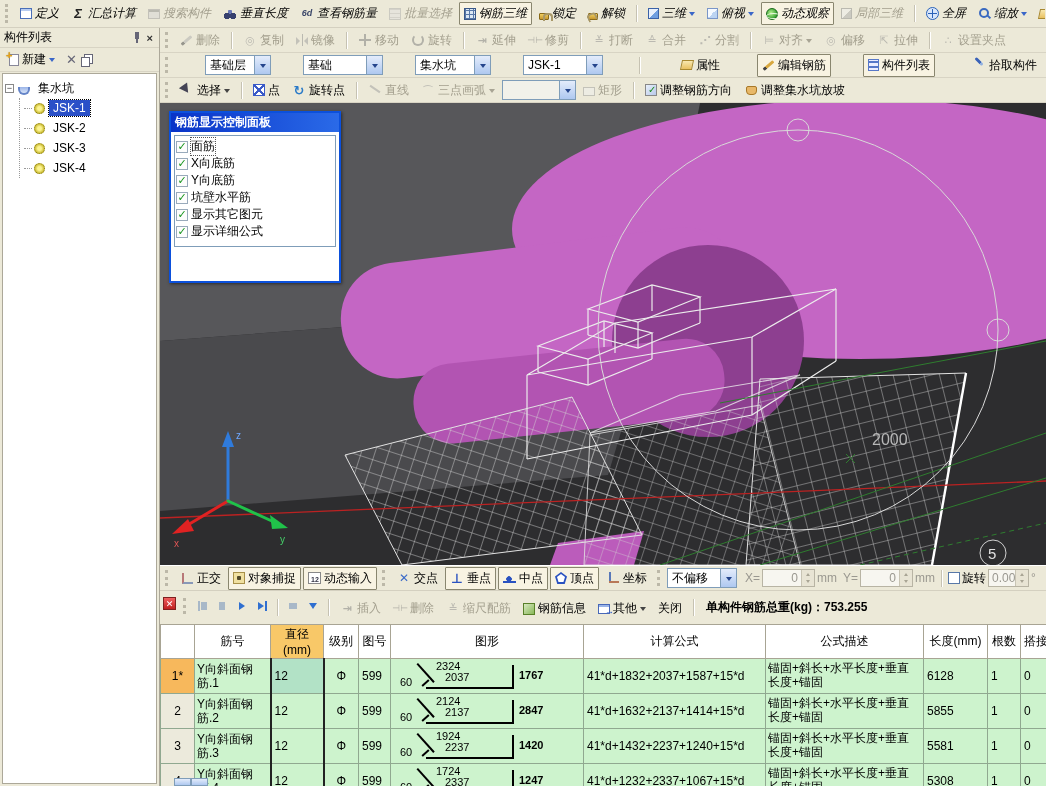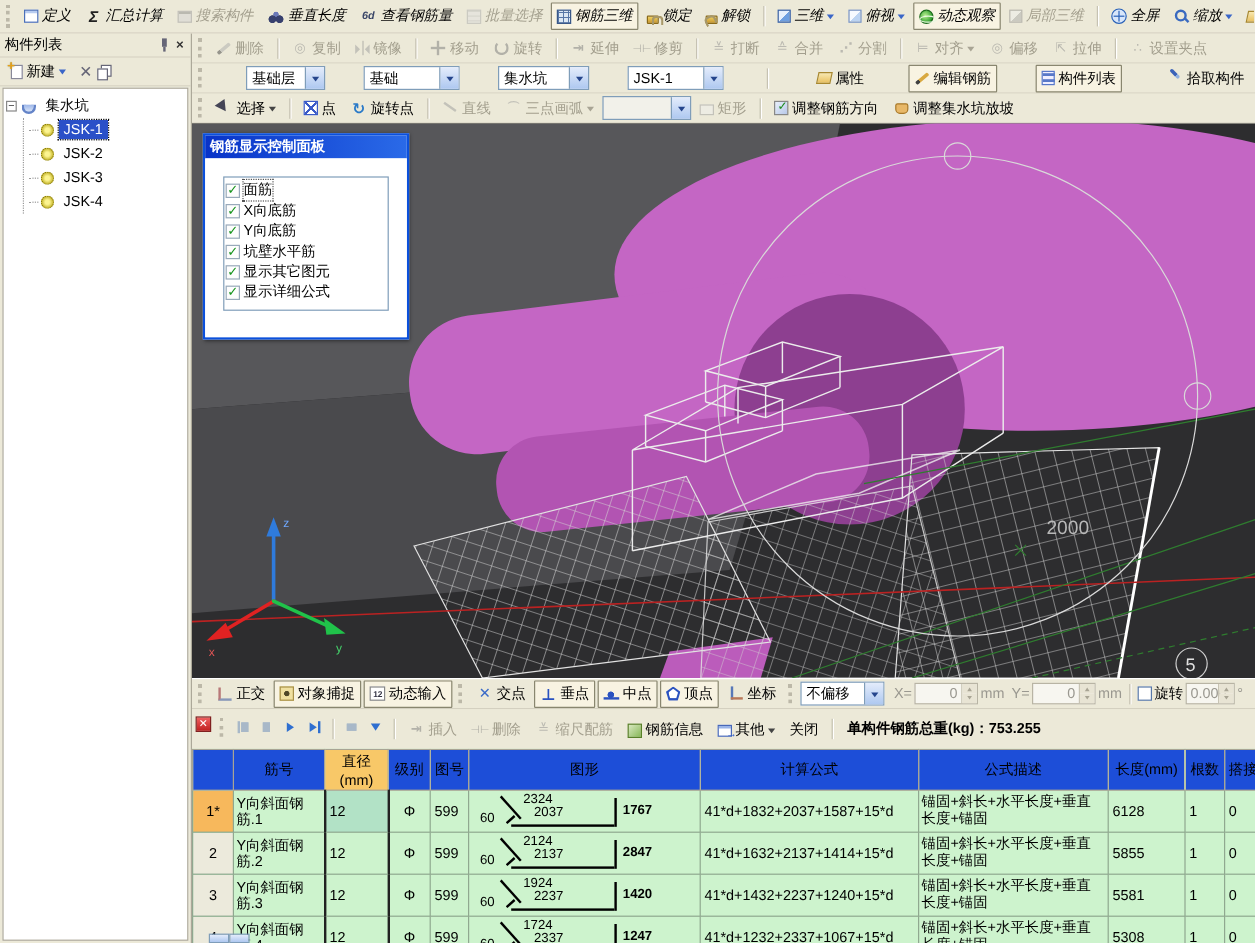--- a/index.html
+++ b/index.html
@@ -124,21 +124,21 @@
   .xpsel .val{padding:0 4px;min-width:48px;}
   .xpsel .btn{width:16px;height:18px;background:linear-gradient(#e4ecfb,#aec8f0);border-left:1px solid #7f9db9;display:flex;align-items:center;justify-content:center;}
   .xpsel .btn::before{content:"";border:3px solid transparent;border-top:4px solid #25458c;margin-top:4px;}
   .xpsel.dis{background:#f2f1ea;}
 
   
   .viewport{position:absolute;left:160px;top:103px;width:886px;height:462px;background:#2d2d2f;}
   .viewport svg{position:absolute;left:0;top:0;}
   .dlg{position:absolute;left:9px;top:8px;width:172px;height:172px;border:2px solid #0b50dc;background:#fff;box-shadow:1px 1px 3px rgba(0,0,0,.5);}
   .dlg-title{height:19px;background:linear-gradient(90deg,#0833c8,#2a6ae8);color:#fff;font-weight:bold;font-size:12px;display:flex;align-items:center;padding:0 4px;}
-  .dlg-body{position:absolute;inset:19px 0 0 0;background:#fff;padding:15px;}
+  .dlg-body{position:absolute;inset:19px 0 0 0;background:#fff;padding:3px;}
   .dlg-list{border:1px solid #7f9db9;height:112px;padding:2px 1px;overflow:hidden;}
   .opt{display:flex;align-items:center;gap:3px;height:17px;font-size:12px;}
   .opt.focus .olabel{outline:1px dotted #555;}
   .cb{width:12px;height:12px;border:1px solid #9ab;background:#fdfdfd;display:inline-flex;align-items:center;justify-content:center;color:#17941d;font-weight:bold;font-size:11px;flex:none;}
   .cb.on::before{content:"✓";}
 
   
   .snapbar{left:160px;top:565px;width:886px;height:26px;border-top:1px solid #fff;border-bottom:1px solid #d4d0c0;}
   .num{display:inline-flex;align-items:center;border:1px solid #b8b4a4;background:#f7f6f0;height:18px;color:#9a9890;}
   .num .v{padding:0 3px;text-align:right;}
@@ -162,21 +162,21 @@
   .tri.g{border-right-color:#a8b8c8;border-left-color:#a8b8c8;border-bottom-color:#a8b8c8;border-top-color:#a8b8c8;}
   .tri.l.g{border-right-color:#a8b8c8;}
   .vbar{width:2px;height:10px;background:#2f6fd0;}
   .vbar.g{background:#a8b8c8;}
   .total{font-weight:bold;margin-left:6px;margin-top:4px;white-space:nowrap;}
 
   
   .gridwrap{position:absolute;left:160px;top:624px;width:886px;height:162px;background:#cdf3cd;overflow:hidden;}
   table.grid{border-collapse:collapse;table-layout:fixed;width:886px;}
   .grid td,.grid th{border:1px solid #90a890;font-size:12px;padding:1px 3px;overflow:hidden;}
-  .grid th{background:#1d4ed8;font-weight:normal;height:20px;border-color:#a8a494;}
+  .grid th{background:#ffffff;font-weight:normal;height:20px;border-color:#a8a494;}
   .grid th.hl{background:#f8c868;}
   .grid td{background:#cdf3cd;height:33px;}
   .grid td.rownum{background:#eceadc;text-align:center;}
   .grid td.rownum.sel{background:#f7b85c;}
   .grid td.dia{border-left:2px solid #222;border-right:2px solid #222;}
   .grid td.dia.selcell{background:#b2e2c6;}
   .grid td.ctr{text-align:center;}
   .grid td.name{word-break:break-all;line-height:1.2;padding:1px 2px;}
   .grid td.desc{line-height:1.15;padding:1px 2px;word-break:break-all;}
   .shape{position:relative;width:100%;height:32px;font-size:11px;}

